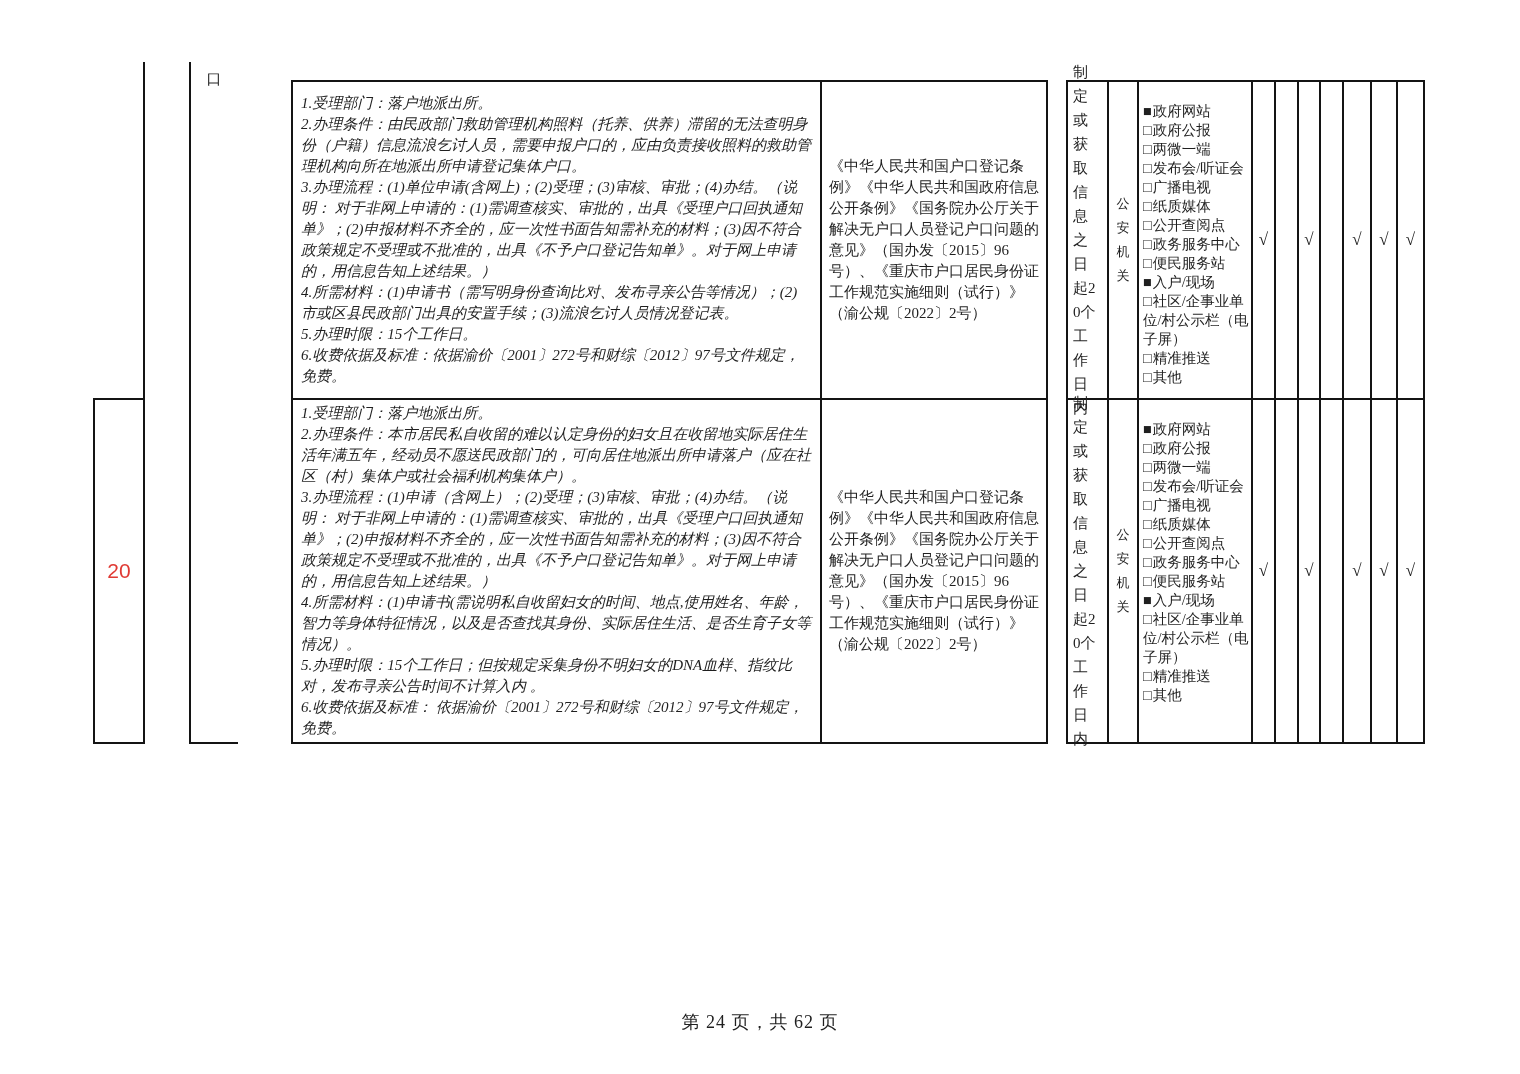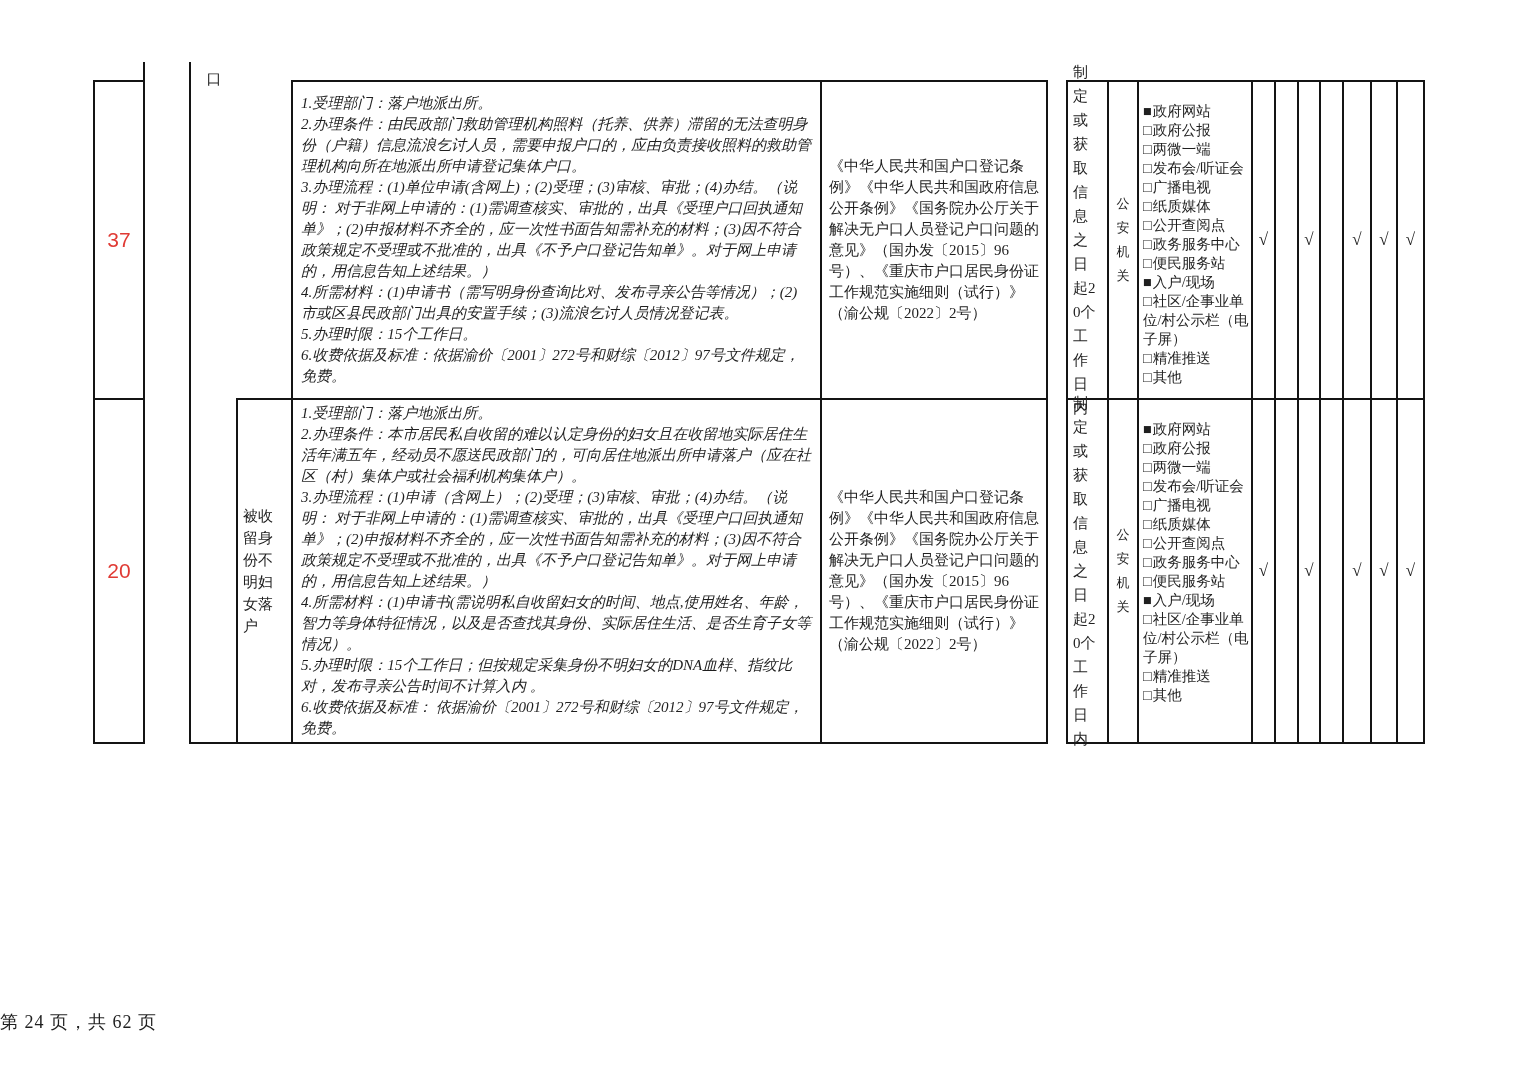--- a/index.html
+++ b/index.html
@@ -80,35 +80,32 @@
     padding:20px 2px 4px 4px; font-size:14.5px; line-height:19px;
   }
   .chan { word-break:break-all; }
   .cb { margin-right:1px; }
   .cell-mark {
     display:flex; align-items:center; justify-content:center;
     font-size:17px;
   }
   .footer {
     position:absolute; left:0; top:1010px; width:100%;
-    text-align:left; font-size:18px; letter-spacing:1px;
+    text-align:center; font-size:18px; letter-spacing:1px;
   }
 </style>
 </head>
 <body>
 
 <div class="page" style="--rownum: #e03a34; --line: #141414; --ink: #1f1f1f;">
 
   <div class="colB"></div>
   <div class="colC"></div>
   <div class="carryover">口</div>
 
-  <div class="cell r0 cA cell-num">
-    <span>37</span>
-  </div>
   <div class="cell r0 cE cell-details">
     <div>1.受理部门：落户地派出所。
 2.办理条件：由民政部门救助管理机构照料（托养、供养）滞留的无法查明身份（户籍）信息流浪乞讨人员，需要申报户口的，应由负责接收照料的救助管理机构向所在地派出所申请登记集体户口。
 3.办理流程：(1)单位申请(含网上)；(2)受理；(3)审核、审批；(4)办结。（说明： 对于非网上申请的：(1)需调查核实、审批的，出具《受理户口回执通知单》；(2)申报材料不齐全的，应一次性书面告知需补充的材料；(3)因不符合政策规定不受理或不批准的，出具《不予户口登记告知单》。对于网上申请的，用信息告知上述结果。）
 4.所需材料：(1)申请书（需写明身份查询比对、发布寻亲公告等情况）；(2)市或区县民政部门出具的安置手续；(3)流浪乞讨人员情况登记表。
 5.办理时限：15个工作日。
 6.收费依据及标准：依据渝价〔2001〕272号和财综〔2012〕97号文件规定， 免费。</div>
   </div>
   <div class="cell r0 cF cell-law">
     <div>《中华人民共和国户口登记条例》《中华人民共和国政府信息公开条例》《国务院办公厅关于解决无户口人员登记户口问题的意见》（国办发〔2015〕96号）、《重庆市户口居民身份证工作规范实施细则（试行）》（渝公规〔2022〕2号）</div>
@@ -152,23 +149,20 @@
   <div class="cell r0 cJ6 cell-mark">
       <span>√</span>
     </div>
   <div class="cell r0 cJ7 cell-mark">
       <span>√</span>
     </div>
 
   <div class="cell r1 cA cell-num">
     <span>20</span>
   </div>
-  <div class="cell r1 cD cell-cat">
-    <span>被收留身份不明妇女落户</span>
-  </div>
   <div class="cell r1 cE cell-details">
     <div>1.受理部门：落户地派出所。
 2.办理条件：本市居民私自收留的难以认定身份的妇女且在收留地实际居住生活年满五年，经动员不愿送民政部门的，可向居住地派出所申请落户（应在社区（村）集体户或社会福利机构集体户）。
 3.办理流程：(1)申请（含网上）；(2)受理；(3)审核、审批；(4)办结。（说明： 对于非网上申请的：(1)需调查核实、审批的，出具《受理户口回执通知单》；(2)申报材料不齐全的，应一次性书面告知需补充的材料；(3)因不符合政策规定不受理或不批准的，出具《不予户口登记告知单》。对于网上申请的，用信息告知上述结果。）
 4.所需材料：(1)申请书(需说明私自收留妇女的时间、地点,使用姓名、年龄，智力等身体特征情况，以及是否查找其身份、实际居住生活、是否生育子女等情况）。
 5.办理时限：15个工作日；但按规定采集身份不明妇女的DNA血样、指纹比对，发布寻亲公告时间不计算入内 。
 6.收费依据及标准： 依据渝价〔2001〕272号和财综〔2012〕97号文件规定，免费。</div>
   </div>
   <div class="cell r1 cF cell-law">
     <div>《中华人民共和国户口登记条例》《中华人民共和国政府信息公开条例》《国务院办公厅关于解决无户口人员登记户口问题的意见》（国办发〔2015〕96号）、《重庆市户口居民身份证工作规范实施细则（试行）》（渝公规〔2022〕2号）</div>

